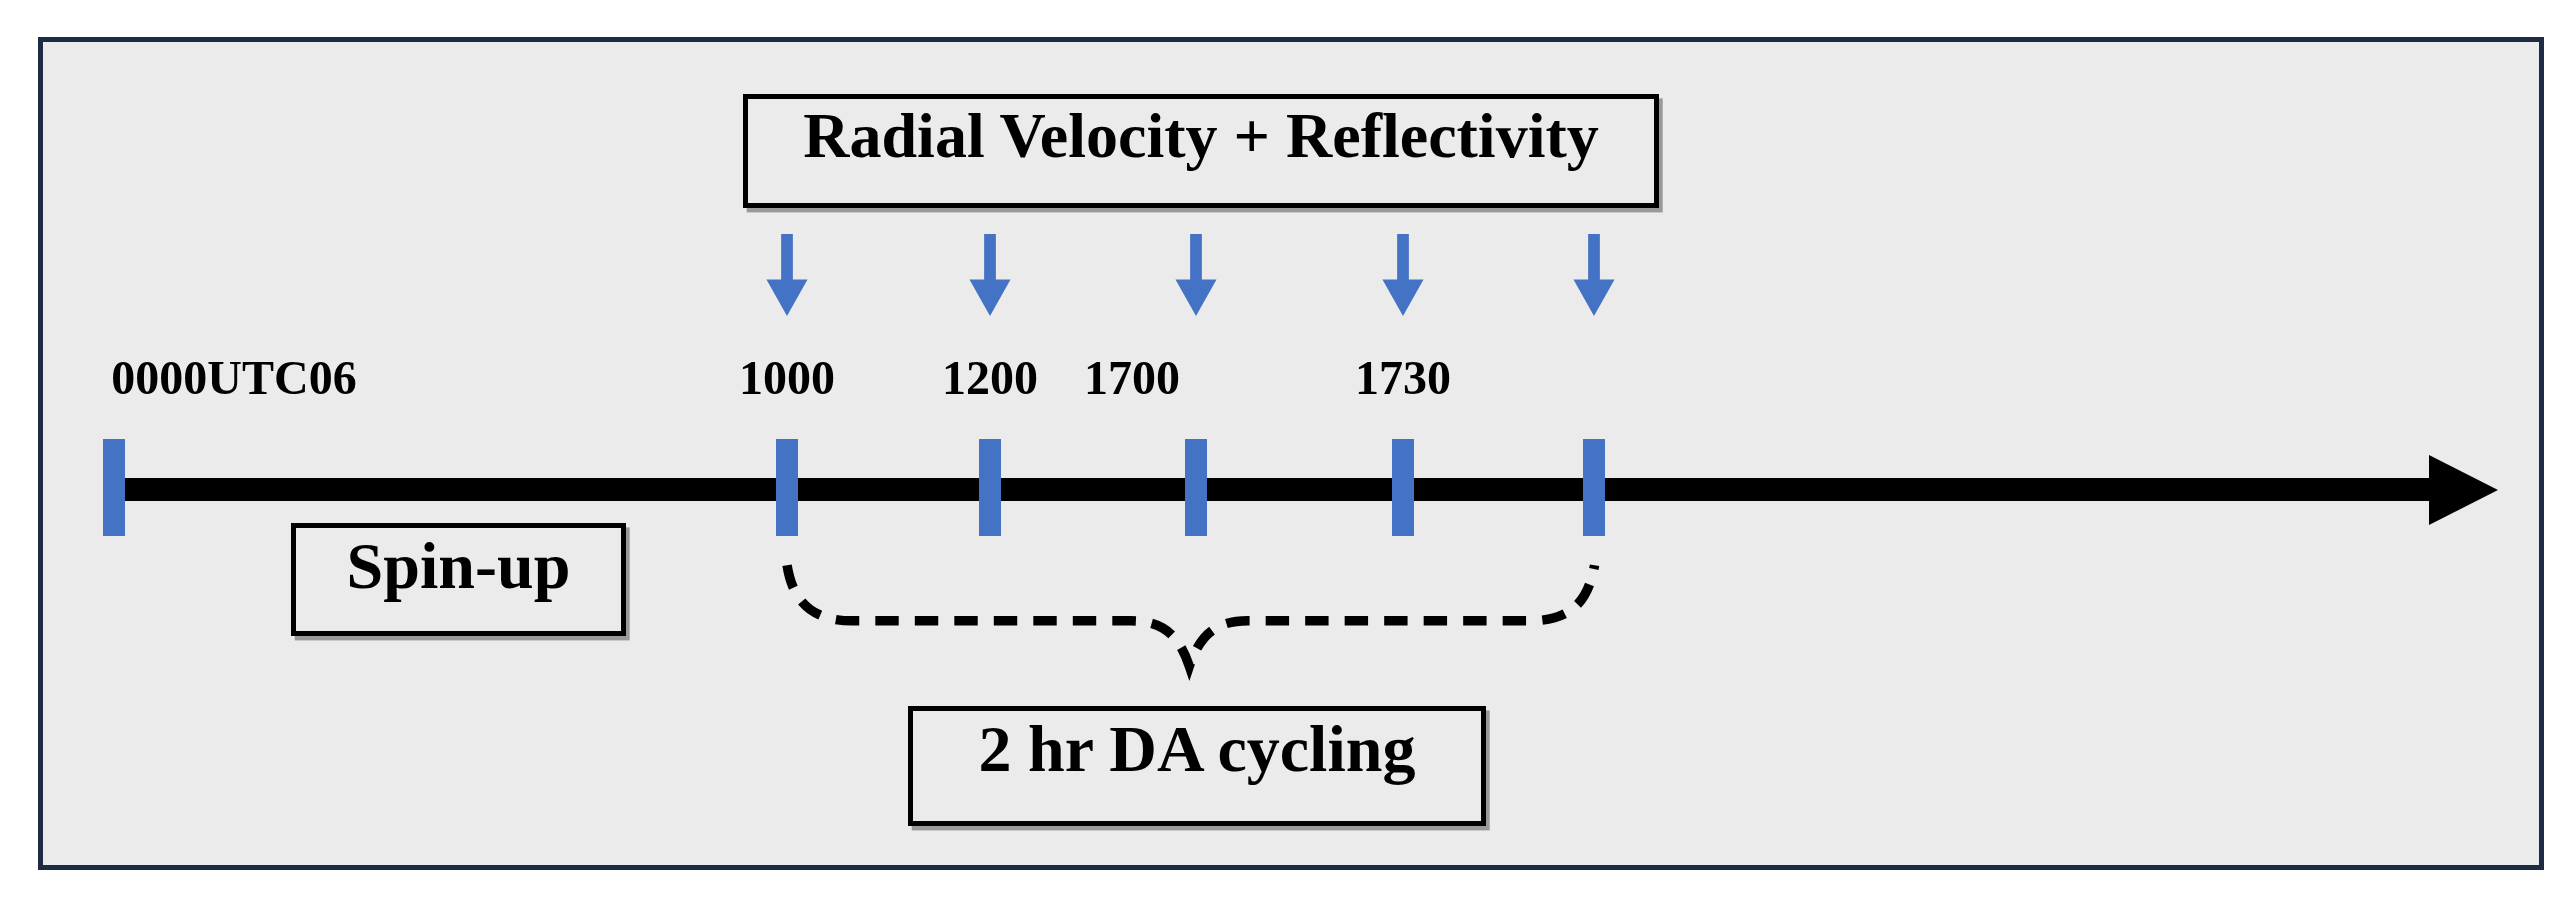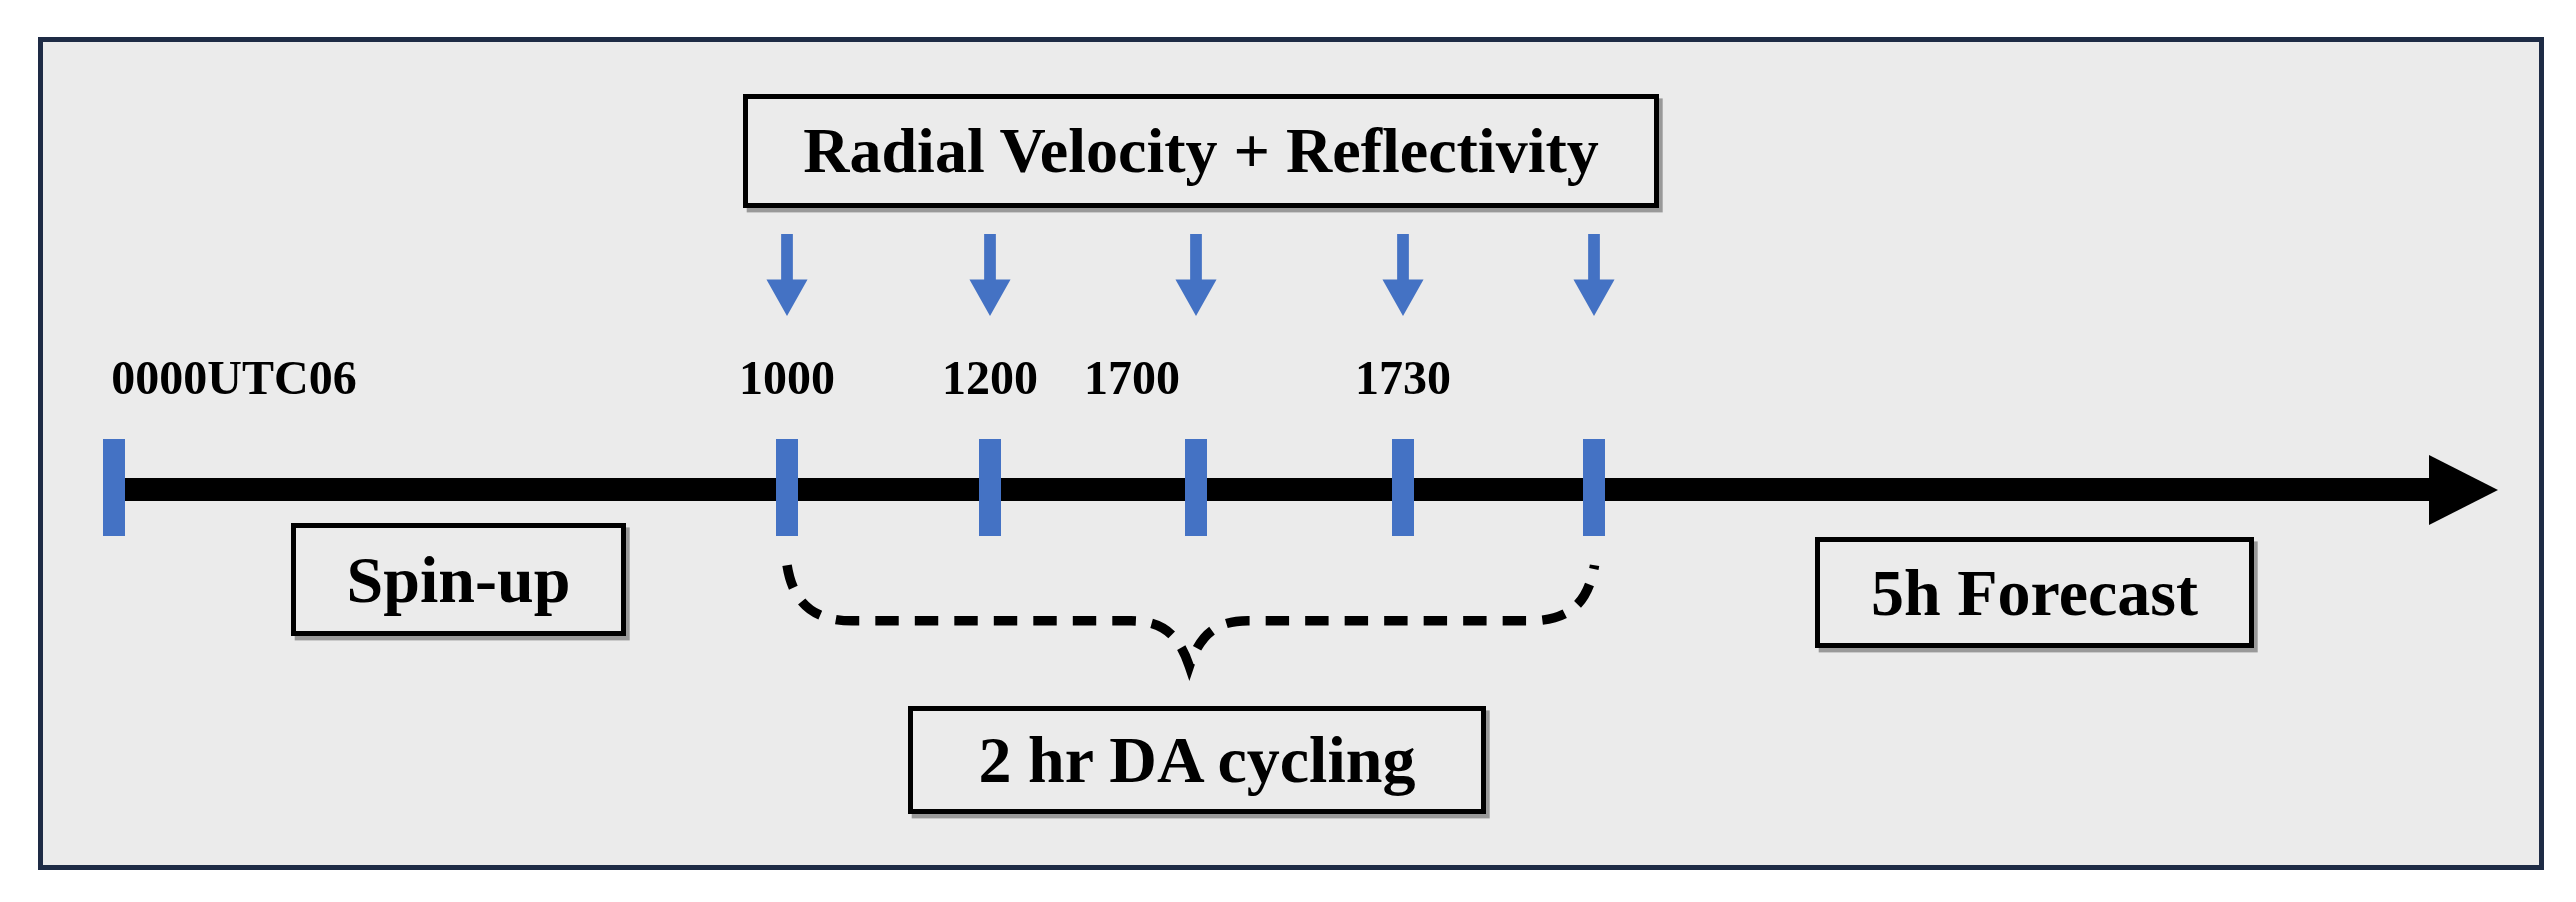--- a/index.html
+++ b/index.html
@@ -13,27 +13,27 @@
   .frame{
     position:absolute;left:38px;top:37px;width:2506px;height:833px;
     box-sizing:border-box;
     border:5.9px solid var(--frame_border,#1e2b45);
     background:var(--canvas_bg,#ebebeb);
   }
   .labelbox{
     position:absolute;box-sizing:border-box;
     border:5.1px solid var(--line_black,#000);
     box-shadow:3.7px 4.4px 0 rgba(0,0,0,0.35);
-    display:flex;align-items:center;justify-content:center;
+    display:flex;align-items:flex-start;justify-content:center;
     color:var(--line_black,#000);
     font-weight:700;white-space:nowrap;
   }
   .box-radar{left:743px;top:94px;width:916px;height:114px;font-size:64px;}
   .box-spinup{left:291px;top:523px;width:335px;height:113px;font-size:66px;}
-  .box-da{left:908px;top:706px;width:578px;height:108px;font-size:66px;}
+  .box-da{left:908px;top:706px;width:578px;height:120px;font-size:66px;}
   .box-forecast{left:1815px;top:537px;width:439px;height:111px;font-size:66px;}
 
   .time-label{
     position:absolute;top:343px;height:70px;line-height:70px;
     transform:translateX(-50%);
     font-size:48px;font-weight:700;color:var(--line_black,#000);
     white-space:nowrap;
   }
   .tick{
     position:absolute;top:439px;width:22px;height:97px;
@@ -111,18 +111,15 @@
   </div>
 
   <svg class="brace" viewBox="0 0 1180 175">
     <path d="M 35,14 C 42,58 64,90 124,90 L 505,90 C 548,90 570,108 585,152 C 600,108 622,90 665,90 L 1050,90 C 1112,90 1131,58 1139,14" fill="none" stroke="#000000" stroke-width="13" stroke-dasharray="32 22"></path>
   </svg>
 
   <div class="labelbox box-da">
     <span>2 hr DA cycling</span>
   </div>
 
-  <div class="labelbox box-forecast">
-    <span>5h Forecast</span>
-  </div>
 
 </div>
 
 
 </body></html>

